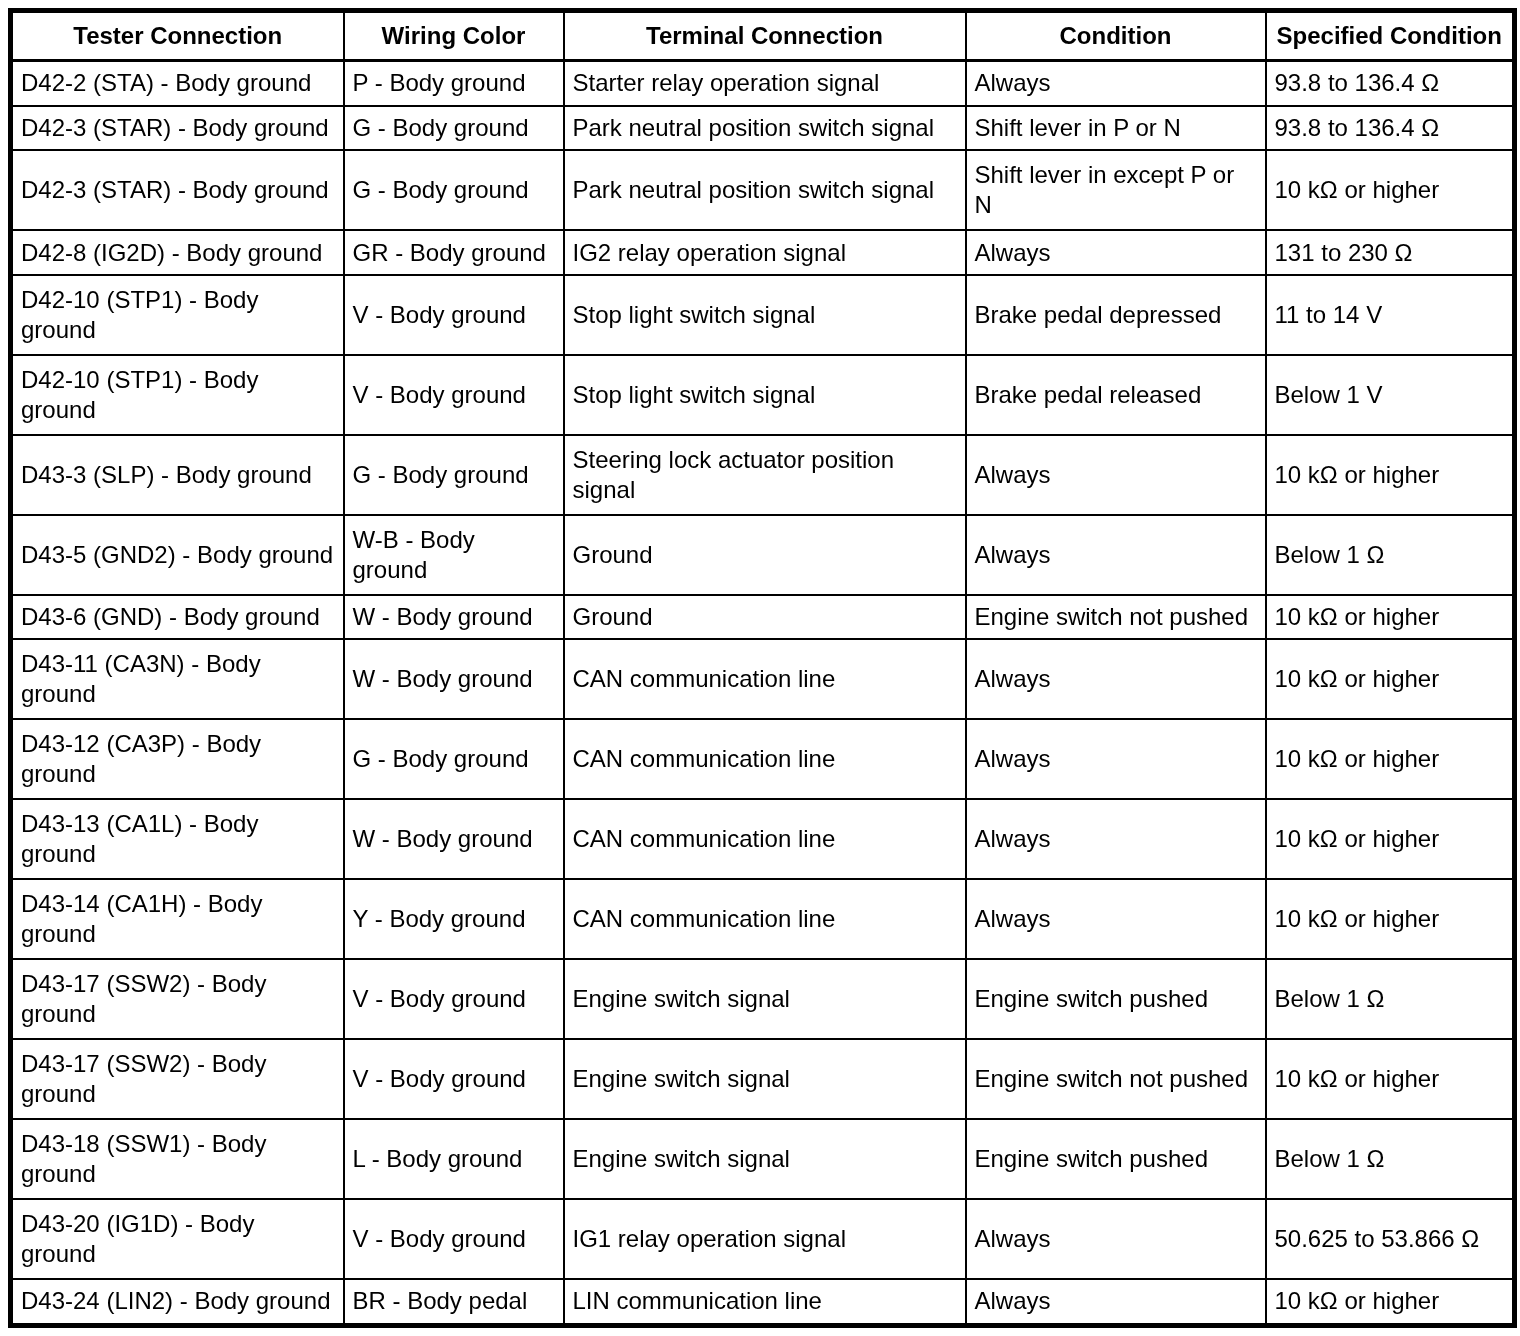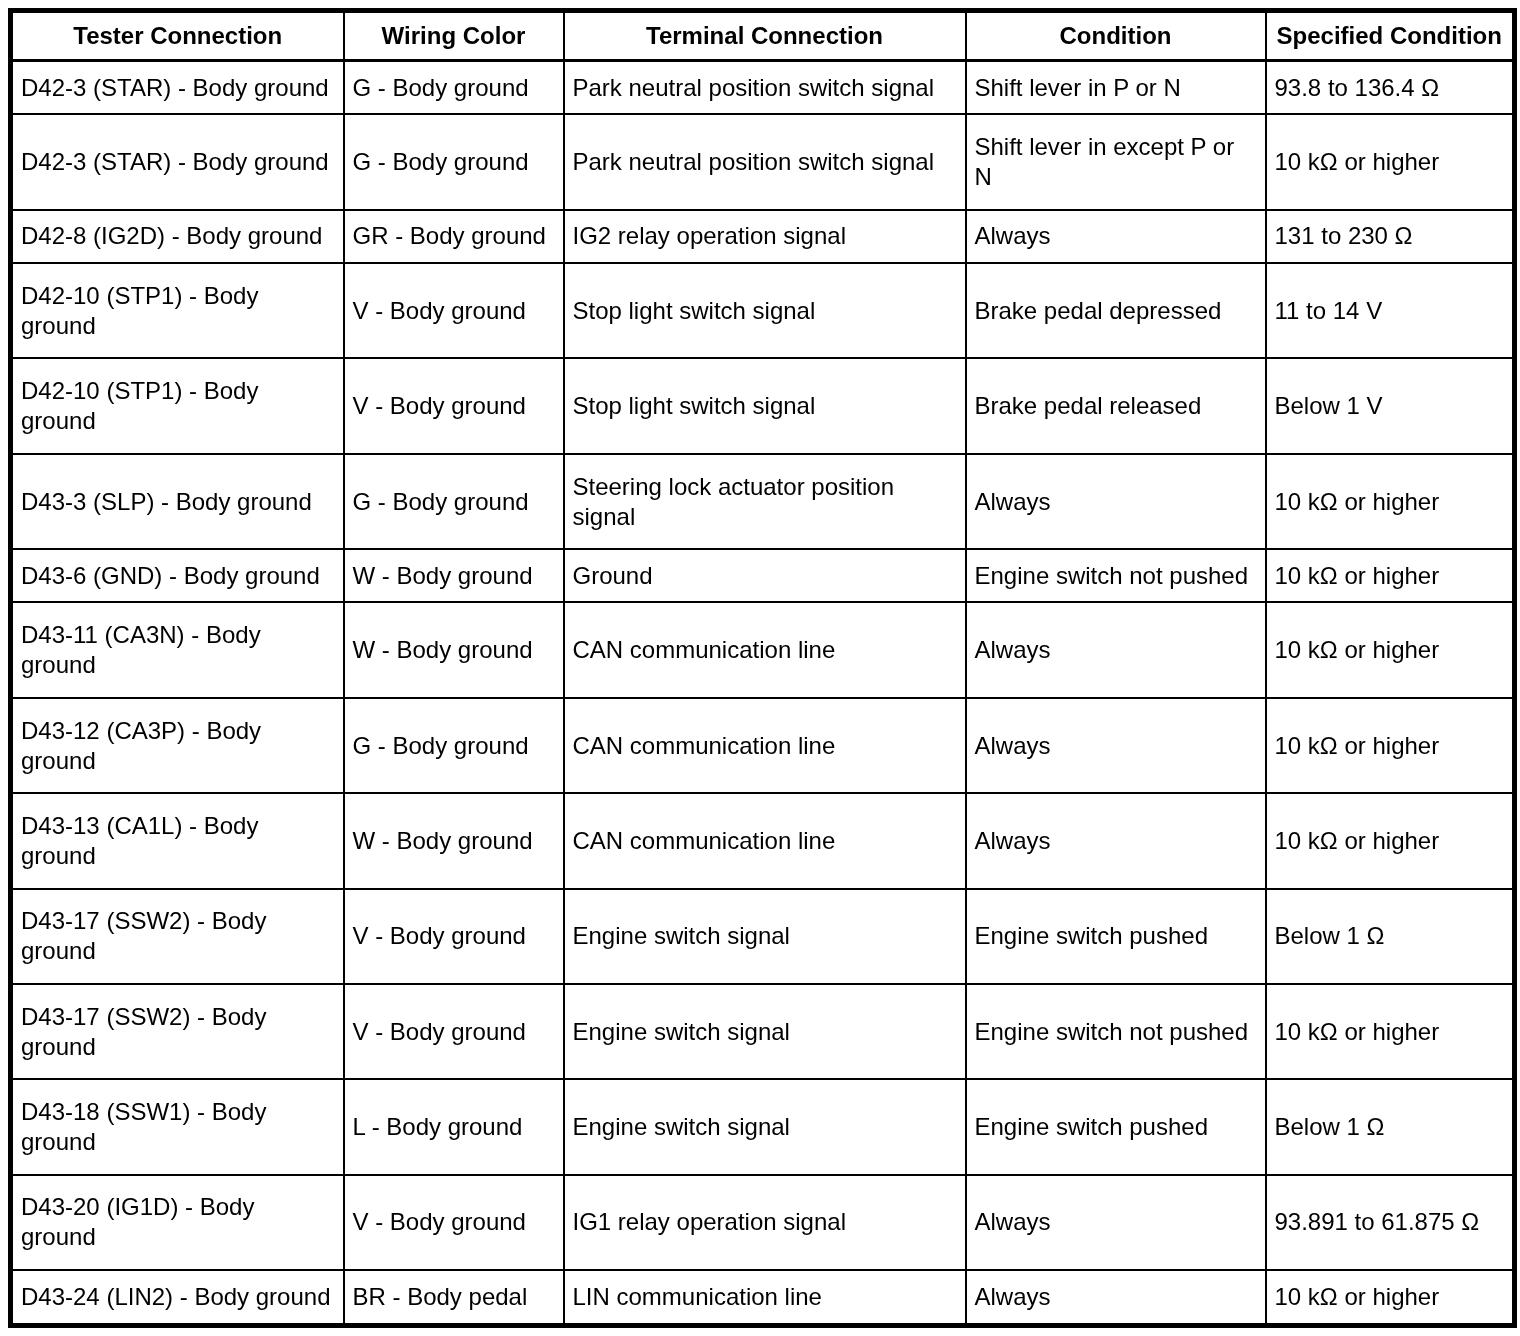--- a/index.html
+++ b/index.html
@@ -63,20 +63,27 @@
       <tr>
         <th>Tester Connection</th>
         <th>Wiring Color</th>
         <th>Terminal Connection</th>
         <th>Condition</th>
         <th>Specified Condition</th>
       </tr>
     </thead>
     <tbody>
         <tr>
+          <td>D42-2 (STA) - Body ground</td>
+          <td>P - Body ground</td>
+          <td>Starter relay operation signal</td>
+          <td>Always</td>
+          <td>93.8 to 136.4 Ω</td>
+        </tr>
+        <tr>
           <td>D42-3 (STAR) - Body ground</td>
           <td>G - Body ground</td>
           <td>Park neutral position switch signal</td>
           <td>Shift lever in P or N</td>
           <td>93.8 to 136.4 Ω</td>
         </tr>
         <tr>
           <td>D42-3 (STAR) - Body ground</td>
           <td>G - Body ground</td>
           <td>Park neutral position switch signal</td>
@@ -103,20 +110,27 @@
           <td>Stop light switch signal</td>
           <td>Brake pedal released</td>
           <td>Below 1 V</td>
         </tr>
         <tr>
           <td>D43-3 (SLP) - Body ground</td>
           <td>G - Body ground</td>
           <td>Steering lock actuator position signal</td>
           <td>Always</td>
           <td>10 kΩ or higher</td>
+        </tr>
+        <tr>
+          <td>D43-5 (GND2) - Body ground</td>
+          <td>W-B - Body ground</td>
+          <td>Ground</td>
+          <td>Always</td>
+          <td>Below 1 Ω</td>
         </tr>
         <tr>
           <td>D43-6 (GND) - Body ground</td>
           <td>W - Body ground</td>
           <td>Ground</td>
           <td>Engine switch not pushed</td>
           <td>10 kΩ or higher</td>
         </tr>
         <tr>
           <td>D43-11 (CA3N) - Body ground</td>
@@ -128,20 +142,27 @@
         <tr>
           <td>D43-12 (CA3P) - Body ground</td>
           <td>G - Body ground</td>
           <td>CAN communication line</td>
           <td>Always</td>
           <td>10 kΩ or higher</td>
         </tr>
         <tr>
           <td>D43-13 (CA1L) - Body ground</td>
           <td>W - Body ground</td>
+          <td>CAN communication line</td>
+          <td>Always</td>
+          <td>10 kΩ or higher</td>
+        </tr>
+        <tr>
+          <td>D43-14 (CA1H) - Body ground</td>
+          <td>Y - Body ground</td>
           <td>CAN communication line</td>
           <td>Always</td>
           <td>10 kΩ or higher</td>
         </tr>
         <tr>
           <td>D43-17 (SSW2) - Body ground</td>
           <td>V - Body ground</td>
           <td>Engine switch signal</td>
           <td>Engine switch pushed</td>
           <td>Below 1 Ω</td>
@@ -158,21 +179,21 @@
           <td>L - Body ground</td>
           <td>Engine switch signal</td>
           <td>Engine switch pushed</td>
           <td>Below 1 Ω</td>
         </tr>
         <tr>
           <td>D43-20 (IG1D) - Body ground</td>
           <td>V - Body ground</td>
           <td>IG1 relay operation signal</td>
           <td>Always</td>
-          <td>93.891 to 61.875 Ω</td>
+          <td>50.625 to 53.866 Ω</td>
         </tr>
         <tr>
           <td>D43-24 (LIN2) - Body ground</td>
           <td>BR - Body pedal</td>
           <td>LIN communication line</td>
           <td>Always</td>
           <td>10 kΩ or higher</td>
         </tr>
       </tbody>
   </table>

